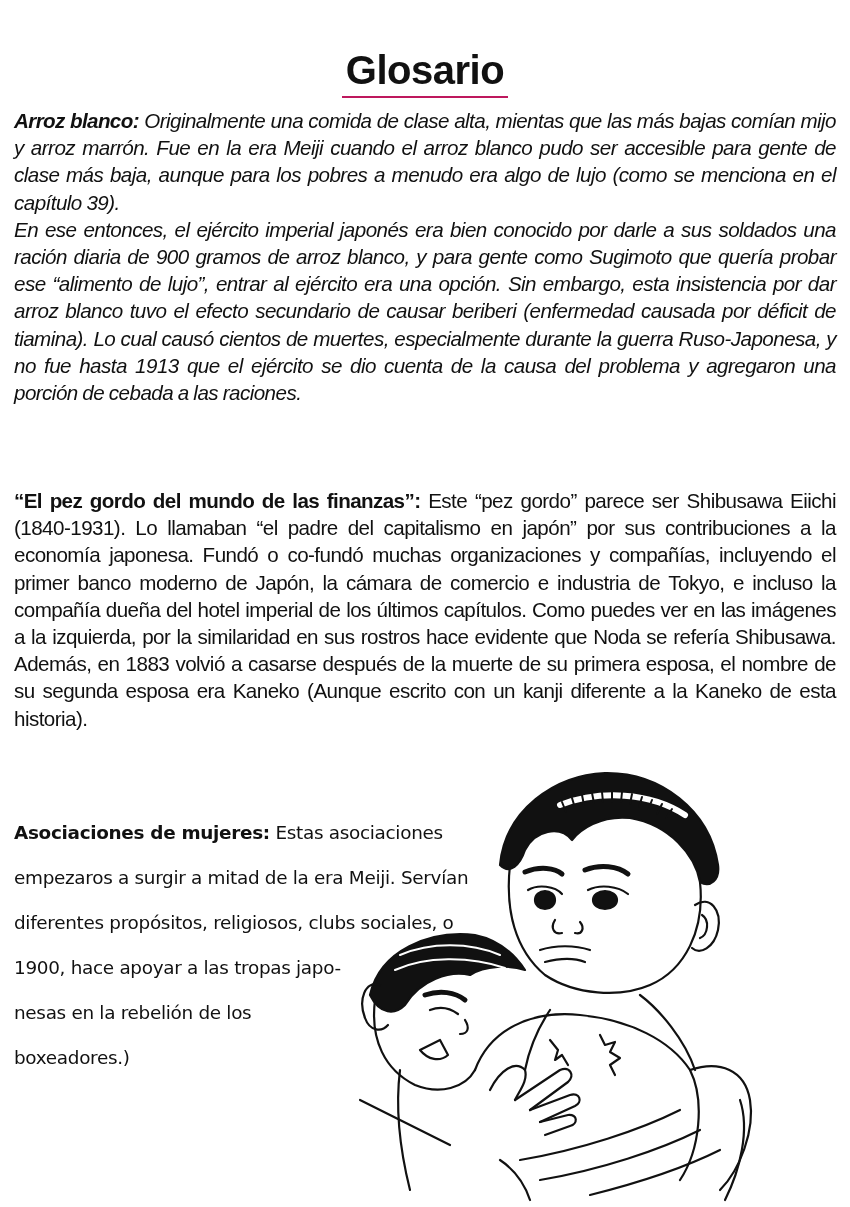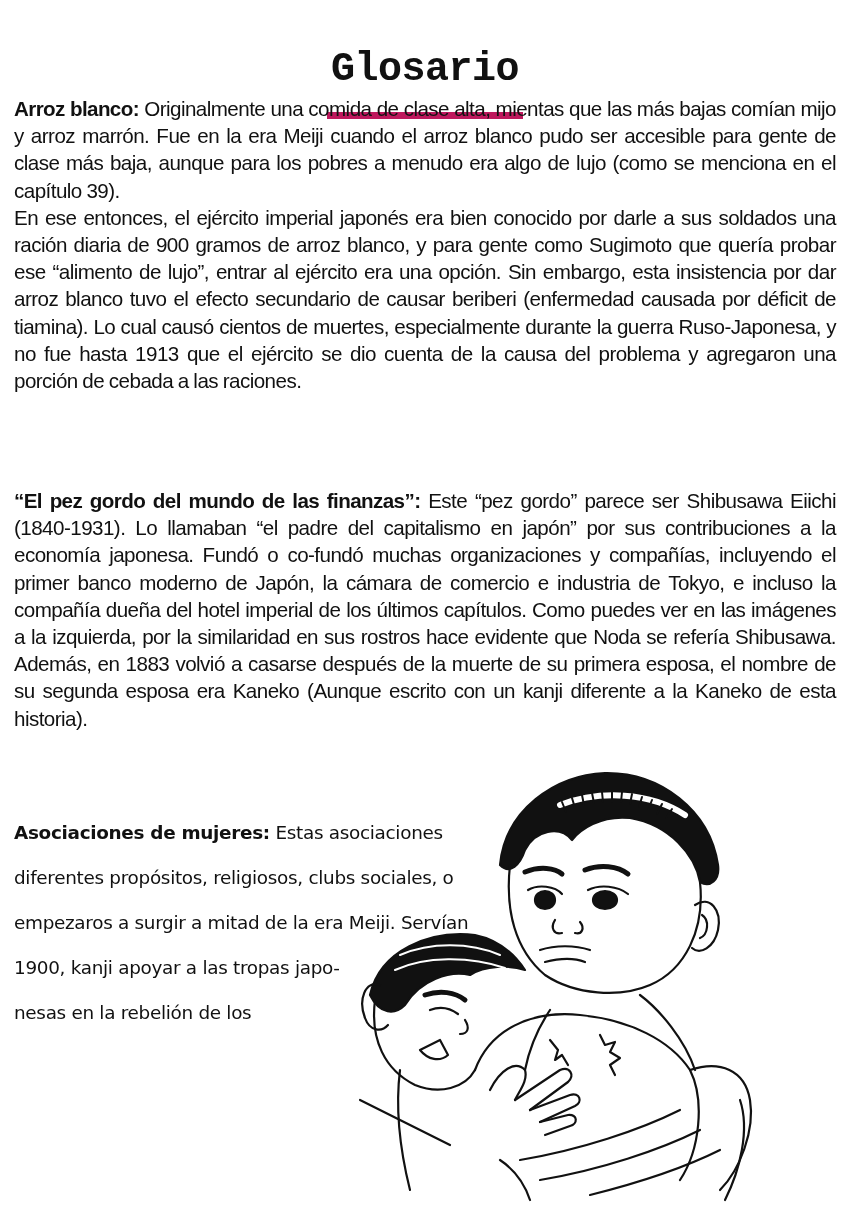--- a/index.html
+++ b/index.html
@@ -18,27 +18,27 @@
     .page-title {
       position: absolute;
       top: 48px;
       left: 0;
       width: 850px;
       text-align: center;
       margin: 0;
     }
     .page-title span {
       display: inline-block;
-      font-family: Liberation Mono, monospace;
+      font-family: Liberation Sans, sans-serif;
       font-weight: bold;
       font-size: 40px;
       letter-spacing: -0.5px;
       line-height: 44px;
-      padding: 0 4px 20px 4px;
-      border-bottom: 7px solid #be185d;
+      padding: 0 4px 4px 4px;
+      border-bottom: 2px solid #be185d;
     }
     .entry {
       position: absolute;
       left: 14px;
       width: 822px;
       margin: 0;
       font-family: "Liberation Sans", sans-serif;
       font-size: 20.6px;
       line-height: 27.2px;
       text-align: justify;
@@ -46,21 +46,21 @@
       word-spacing: -0.5px;
     }
     .entry p {
       margin: 0;
       text-align: justify;
     }
     .entry .term {
       font-weight: bold;
       letter-spacing: -0.6px;
     }
-    #entry-arroz { top: 95px; }
+    #entry-arroz { top: 107px; font-style: italic; }
     #entry-pez { top: 487px; }
     .entry-mujeres {
       position: absolute;
       left: 14px;
       top: 800px;
       width: 500px;
       font-family: "DejaVu Sans", sans-serif;
       font-size: 18.4px;
       line-height: 25px;
       letter-spacing: -0.3px;
@@ -87,24 +87,25 @@
   <p><span class="term">Arroz blanco:</span><span> Originalmente una comida de clase alta, mientas que las más bajas comían mijo y arroz marrón. Fue en la era Meiji cuando el arroz blanco pudo ser accesible para gente de clase más baja, aunque para los pobres a menudo era algo de lujo (como se menciona en el capítulo 39).</span></p>
   <p>En ese entonces, el ejército imperial japonés era bien conocido por darle a sus soldados una ración diaria de 900 gramos de arroz blanco, y para gente como Sugimoto que quería probar ese “alimento de lujo”, entrar al ejército era una opción. Sin embargo, esta insistencia por dar arroz blanco tuvo el efecto secundario de causar beriberi (enfermedad causada por déficit de tiamina). Lo cual causó cientos de muertes, especialmente durante la guerra Ruso-Japonesa, y no fue hasta 1913 que el ejército se dio cuenta de la causa del problema y agregaron una porción de cebada a las raciones.</p>
 </div>
 
 <div class="entry" id="entry-pez">
   <p><span class="term">“El pez gordo del mundo de las finanzas”:</span><span> Este “pez gordo” parece ser Shibusawa Eiichi (1840-1931). Lo llamaban “el padre del capitalismo en japón” por sus contribuciones a la economía japonesa. Fundó o co-fundó muchas organizaciones y compañías, incluyendo el primer banco moderno de Japón, la cámara de comercio e industria de Tokyo, e incluso la compañía dueña del hotel imperial de los últimos capítulos. Como puedes ver en las imágenes a la izquierda, por la similaridad en sus rostros hace evidente que Noda se refería Shibusawa. Además, en 1883 volvió a casarse después de la muerte de su primera esposa, el nombre de su segunda esposa era Kaneko (Aunque escrito con un kanji diferente a la Kaneko de esta historia).</span></p>
 </div>
 
 <div class="entry-mujeres">
   <span class="line"><span class="term">Asociaciones de mujeres:</span><span> Estas asociaciones</span></span>
+  <span class="line">empezaros a surgir a mitad de la era Meiji. Servían</span>
   <span class="line">diferentes propósitos, religiosos, clubs sociales, o</span>
-  <span class="line">empezaros a surgir a mitad de la era Meiji. Servían</span>
-  <span class="line">1900, kanji apoyar a las tropas japo-</span>
+  <span class="line">1900, hace apoyar a las tropas japo-</span>
   <span class="line">nesas en la rebelión de los</span>
+  <span class="line">boxeadores.)</span>
 </div>
 
 <div class="illustration">
   <svg width="550" height="437" viewBox="0 0 550 437" xmlns="http://www.w3.org/2000/svg">
     <g fill="none" stroke="#111" stroke-width="2.2" stroke-linecap="round" stroke-linejoin="round">
 
       <path d="M200 95 C205 40 255 5 305 3 C360 2 410 40 418 95 C420 110 410 118 400 112 C395 85 370 55 330 48 C300 45 280 60 272 70 C260 55 235 60 225 80 C220 95 210 105 200 95 Z" fill="#111"></path>
 
       <path d="M260 35 C300 20 350 22 385 45" stroke="#fff" stroke-width="6"></path>
       <path d="M262 32 L266 42 M272 28 L275 38 M282 25 L284 35 M292 23 L294 33 M302 22 L303 32 M312 22 L312 32 M322 22 L321 32 M332 24 L330 34 M342 27 L339 37 M352 30 L348 40 M362 34 L357 44 M372 39 L366 48" stroke="#111" stroke-width="2"></path>

